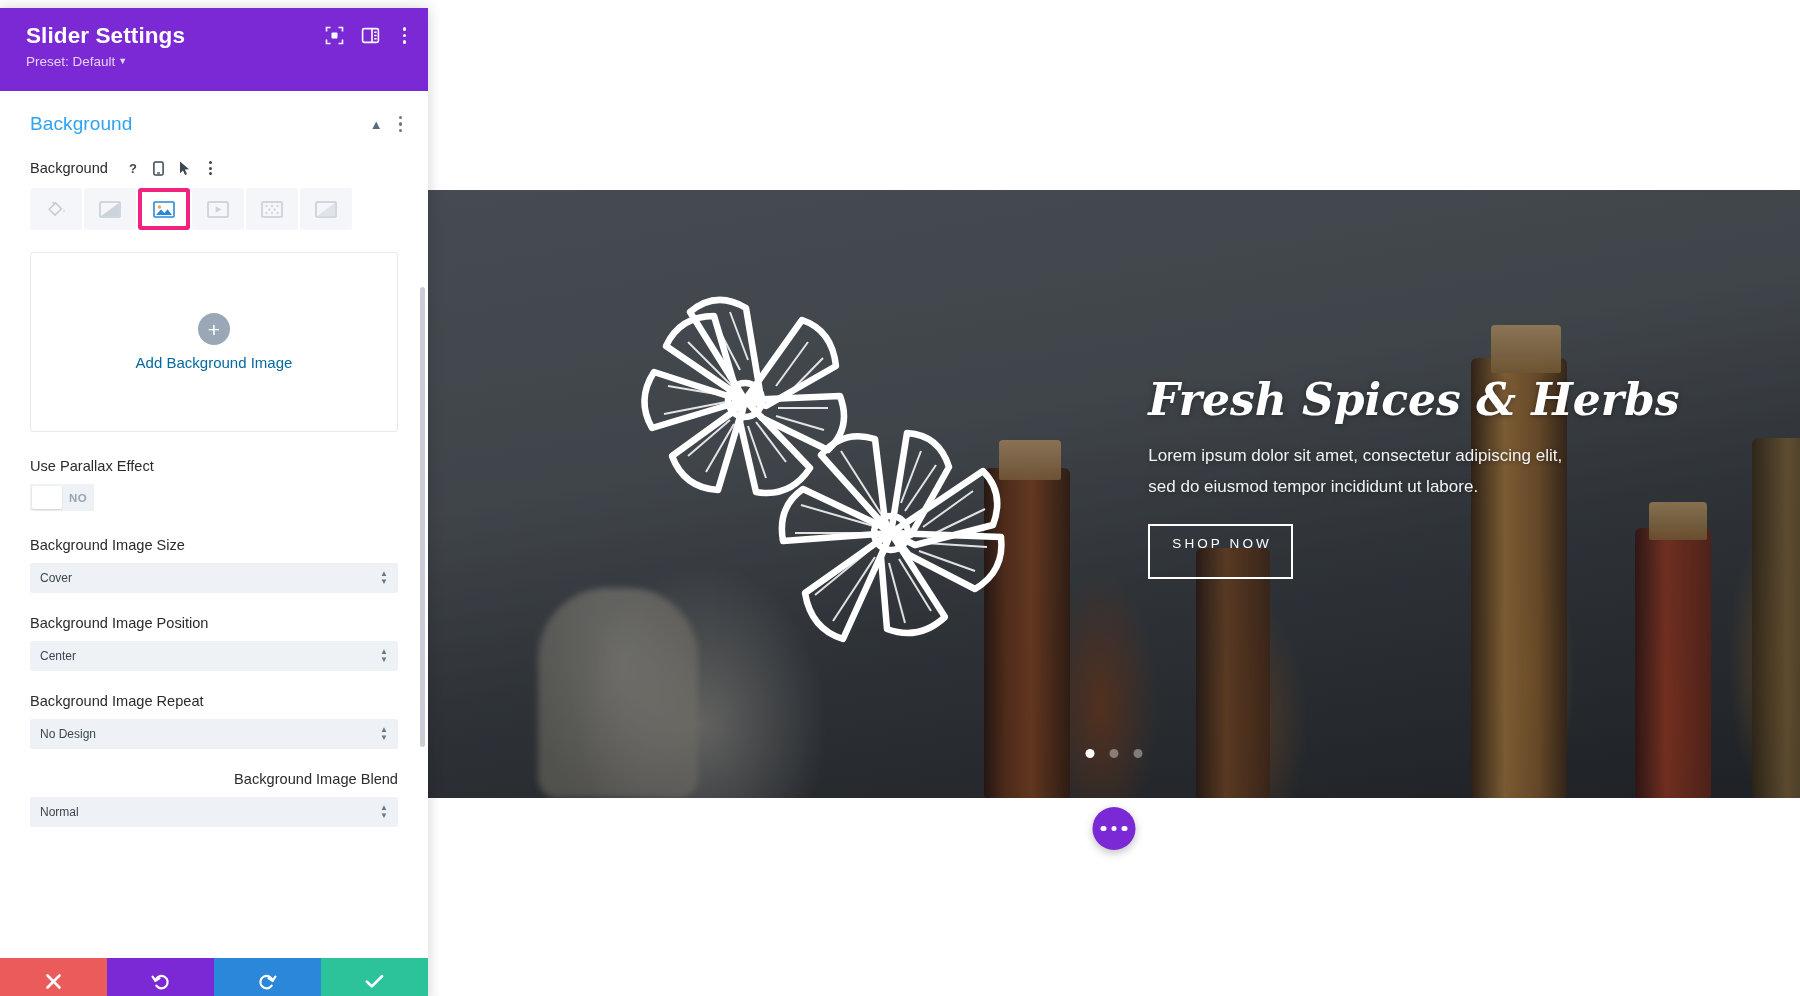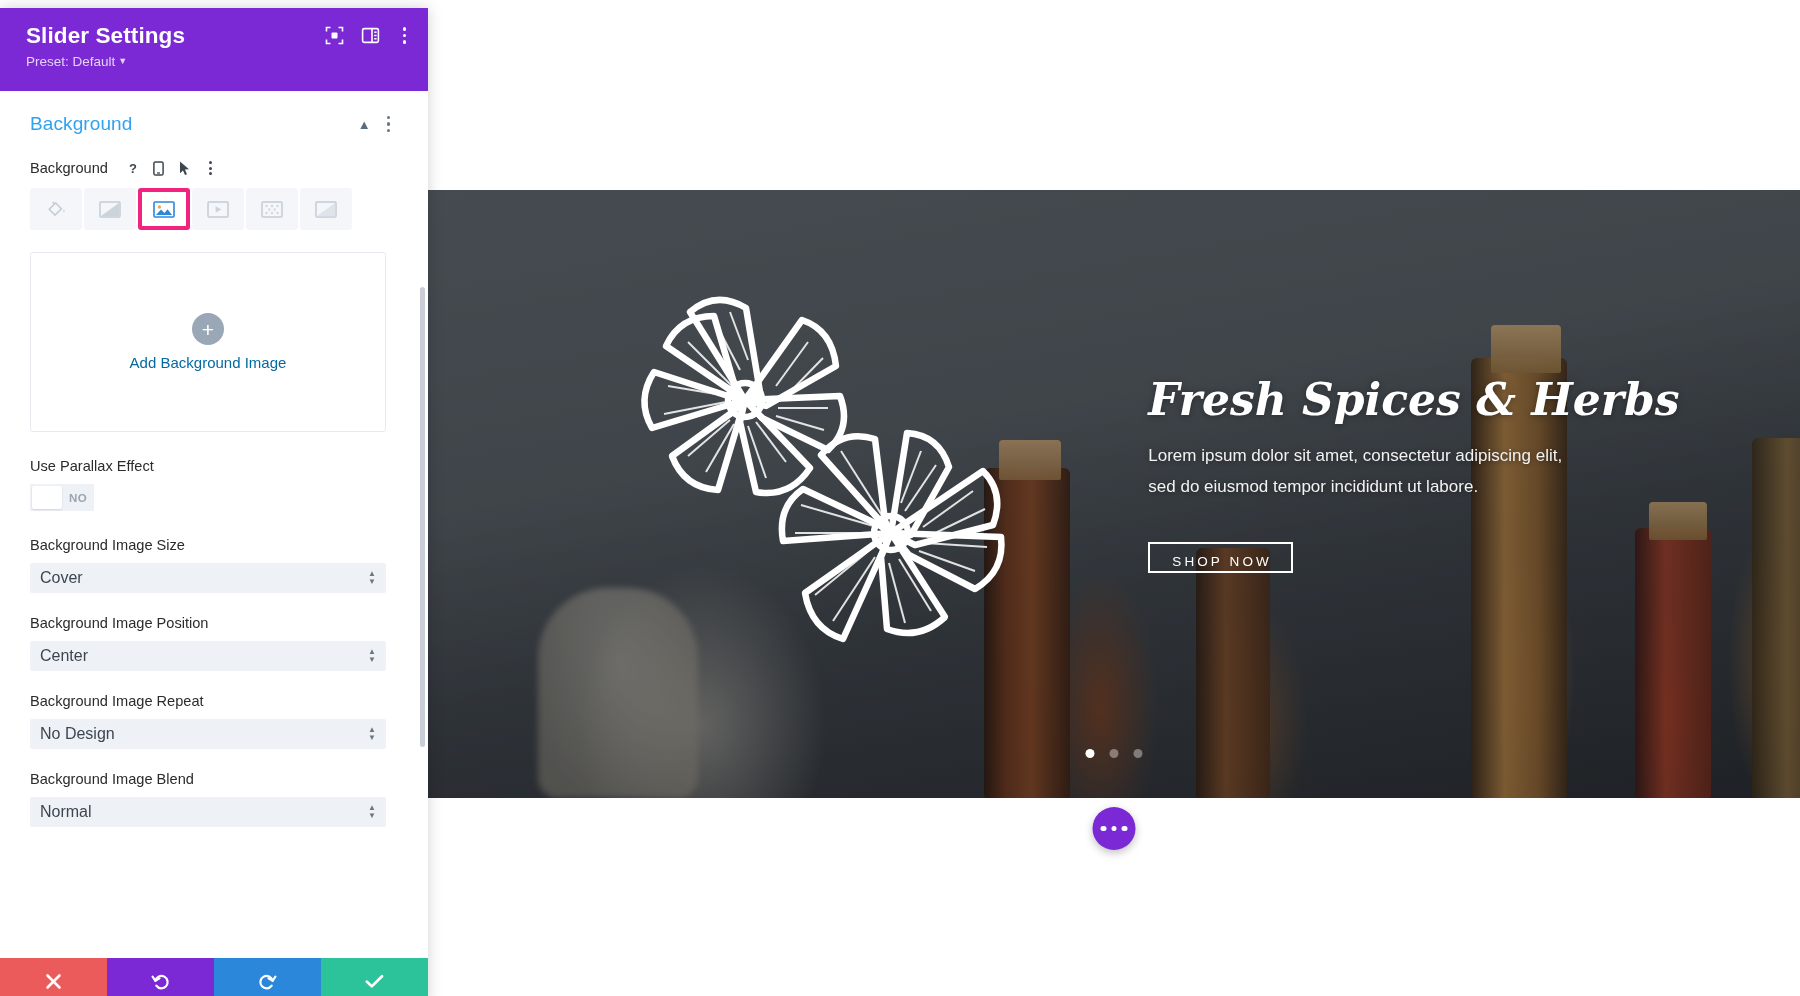--- a/index.html
+++ b/index.html
@@ -48,21 +48,21 @@
   .tab {
     flex:0 0 auto; padding: 0 0; width:114px;
     display:flex; align-items:center; justify-content:center;
     color:#e9dbf8; font-size:14.5px; font-weight:400; cursor:pointer; height:37px;
   }
   .tab.active { background:#8e3ae6; color:#fff; }
 
   .panel-body {
     flex:1; overflow:hidden; position:relative; background:#fff;
   }
-  .scroll-inner { padding: 0 12px 10px 0; }
+  .scroll-inner { padding: 0 0 10px 0; }
 
   .sect-header {
     display:flex; align-items:center; padding: 22px 26px 8px 30px;
   }
   .sect-title { color:#2ea3f2; font-size:19px; font-weight:400; flex:1; letter-spacing:.1px;}
   .chev-up { color:#5b6a7e; font-size:13px; margin-right:16px; cursor:pointer; line-height:1;}
   .sect-kebab { display:flex; flex-direction:column; gap:3px; cursor:pointer; }
   .sect-kebab i { width:3.5px;height:3.5px;border-radius:50%;background:#6b7684;display:block; }
 
   .field { padding: 0 30px; margin-top: 14px; }
@@ -106,21 +106,21 @@
   }
   .toggle .knob {
     width:30px;height:23px;background:#fff;border-radius:2px;margin-left:2px;
     box-shadow:0 1px 2px rgba(0,0,0,.12);
   }
   .toggle .tg-text { font-size:11.5px; color:#9aa5b2; font-weight:700; margin-left:7px; letter-spacing:.4px;}
 
   .select-wrap { position:relative; }
   .select-box {
     width:100%; height:30px; background:#eef2f6; border:none; border-radius:2px;
-    padding:0 30px 0 10px; font-size:16px; color:#3d4650;
+    padding:0 30px 0 10px; font-size:12px; color:#3d4650;
     display:flex; align-items:center; cursor:pointer;
     font-family:"Liberation Sans", sans-serif;
   }
   .select-arrows {
     position:absolute; right:10px; top:50%; transform:translateY(-50%);
     display:flex; flex-direction:column; gap:2px; pointer-events:none; color:#6c7683;
   }
   .select-arrows span { font-size:8px; line-height:6px; }
 
   .scrollbar {
@@ -174,22 +174,22 @@
   .hero-title {
     font-family:"DejaVu Serif", serif; font-style:italic; font-weight:700;
     font-size:44px; color:#fff; line-height:1.1; white-space:nowrap;
     text-shadow: 0 1px 6px rgba(0,0,0,.35);
   }
   .hero-sub {
     margin-top:17px; font-size:17px; color:#f2f2f2; line-height:1.78; max-width:452px;
     text-shadow: 0 1px 5px rgba(0,0,0,.4);
   }
   .shop-btn {
-    margin-top:40px; display:inline-block; border:2px solid #fff; color:#fff;
-    font-size:13.5px; letter-spacing:3.1px; padding:10px 19px 2px 22px;
+    margin-top:22px; display:inline-block; border:2px solid #fff; color:#fff;
+    font-size:13.5px; letter-spacing:3.1px; padding:10px 19px 26px 22px;
     background:transparent; cursor:pointer; font-weight:400;
   }
 
   .dots { position:absolute; left:50%; transform:translateX(-50%); bottom:40px; display:flex; gap:15px; }
   .dot { width:9px;height:9px;border-radius:50%;background:rgba(255,255,255,.38); cursor:pointer; }
   .dot.active { background:#fff; }
 
   .fab {
     position:absolute; left:50%; transform:translateX(-50%); bottom:146px;
     width:43px;height:43px;border-radius:50%;background:#7b29d4;
@@ -364,21 +364,21 @@
           <div class="toggle-label">Background Image Repeat</div>
           <div class="select-wrap">
             <div class="select-box">No Design</div>
             <span class="select-arrows">
                 <span>▲</span>
                 <span>▼</span>
               </span>
           </div>
         </div>
 
-        <div class="field" style="margin-top:22px;">
+        <div class="field" style="margin-top:22px;text-align:right;">
           <div class="toggle-label">Background Image Blend</div>
           <div class="select-wrap">
             <div class="select-box">Normal</div>
             <span class="select-arrows">
                 <span>▲</span>
                 <span>▼</span>
               </span>
           </div>
         </div>
 

